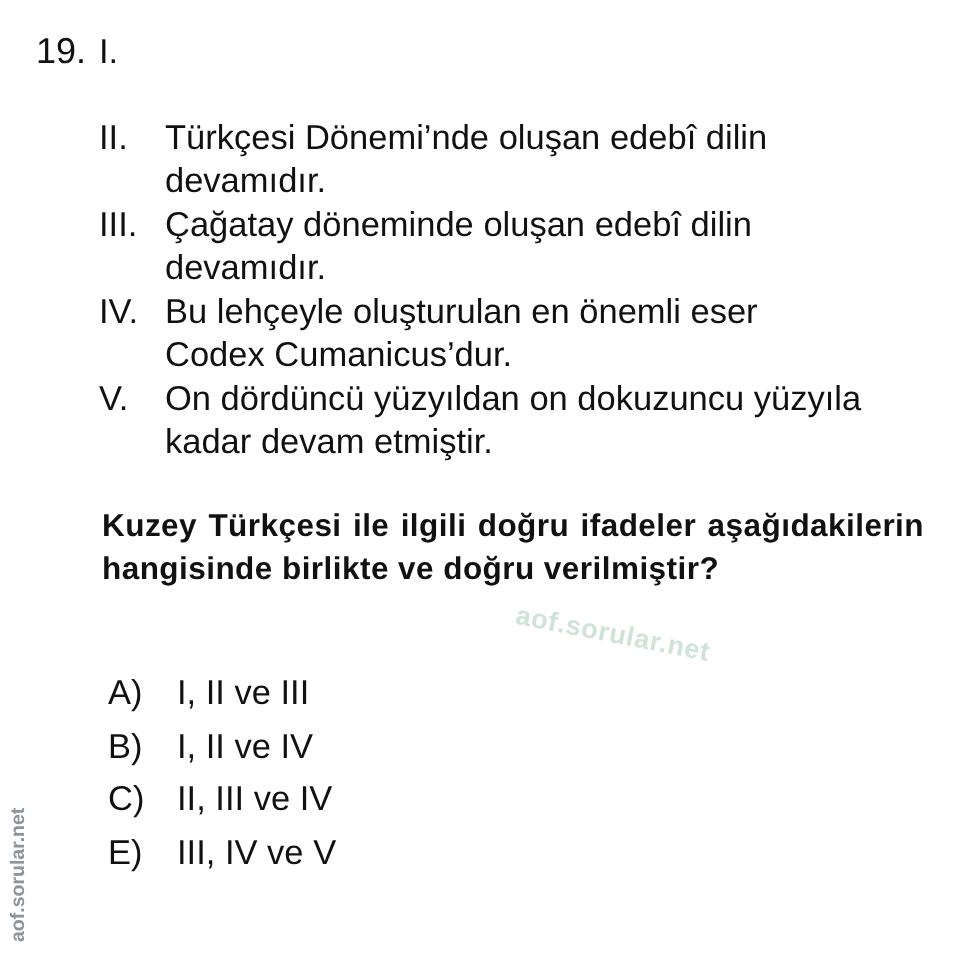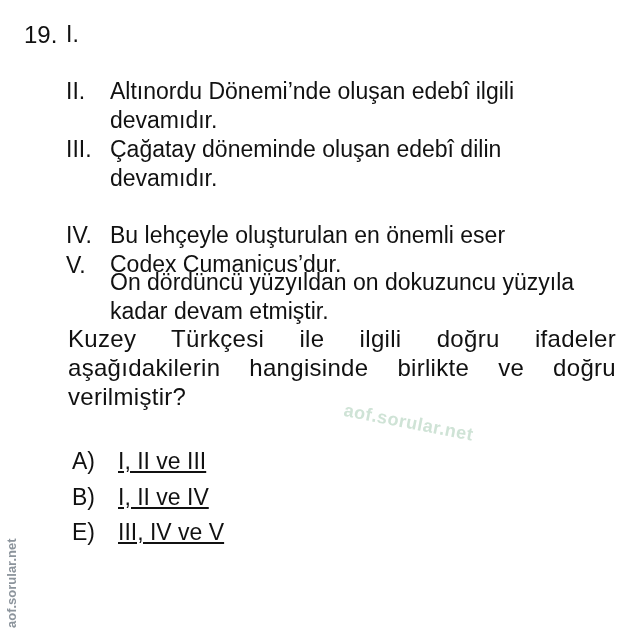--- a/index.html
+++ b/index.html
@@ -35,34 +35,33 @@
       left: 0;
       top: 0;
     }
     .stmt .text {
       display: block;
       margin-left: 44px;
     }
     .question {
       position: absolute;
       left: 68px;
-      top: 324px;
+      top: 336px;
       width: 548px;
-      font-size: 24px;
-      font-weight: normal;
+      font-size: 21px;
+      font-weight: bold;
       line-height: 29px;
       text-align: justify;
       text-align-last: left;
       letter-spacing: 0.3px;
     }
     .options {
       position: absolute;
       left: 72px;
       top: 446px;
-      text-decoration: underline;
     }
     .option {
       height: 35.5px;
       font-size: 23px;
       line-height: 30px;
       position: relative;
       white-space: nowrap;
     }
     .option .letter {
       display: inline-block;
@@ -95,47 +94,50 @@
 <body>
 
 <div class="qnum">19.</div>
 
 <div class="stmt" style="top:20px;">
   <span class="roman">I.</span>
 </div>
 
 <div class="stmt" style="top:77px;">
   <span class="roman">II.</span>
-  <span class="text" style="width:450px;">Altınordu Dönemi’nde oluşan edebî ilgili devamıdır.</span>
+  <span class="text" style="width:450px;">Türkçesi Dönemi’nde oluşan edebî dilin devamıdır.</span>
 </div>
 
 <div class="stmt" style="top:135px;">
   <span class="roman">III.</span>
   <span class="text" style="width:450px;">Çağatay döneminde oluşan edebî dilin devamıdır.</span>
 </div>
 
-<div class="stmt" style="top:193px;margin-top:28px;">
+<div class="stmt" style="top:193px;">
   <span class="roman">IV.</span>
   <span class="text" style="width:450px;">Bu lehçeyle oluşturulan en önemli eser Codex Cumanicus’dur.</span>
 </div>
 
 <div class="stmt" style="top:251px;">
   <span class="roman">V.</span>
-  <span class="text" style="width:520px;margin-top:17px;">On dördüncü yüzyıldan on dokuzuncu yüzyıla kadar devam etmiştir.</span>
+  <span class="text" style="width:520px;">On dördüncü yüzyıldan on dokuzuncu yüzyıla kadar devam etmiştir.</span>
 </div>
 
 <div class="question">Kuzey Türkçesi ile ilgili doğru ifadeler aşağıdakilerin hangisinde birlikte ve doğru verilmiştir?</div>
 
 <div class="watermark-center">aof.sorular.net</div>
 
 <div class="options">
   <div class="option">
     <span class="letter">A)</span><span>I, II ve III</span>
   </div>
   <div class="option">
     <span class="letter">B)</span><span>I, II ve IV</span>
   </div>
   <div class="option">
+    <span class="letter">C)</span><span>II, III ve IV</span>
+  </div>
+  <div class="option">
     <span class="letter">E)</span><span>III, IV ve V</span>
   </div>
 </div>
 
 <div class="watermark-side">aof.sorular.net</div>
 
 </body></html>

